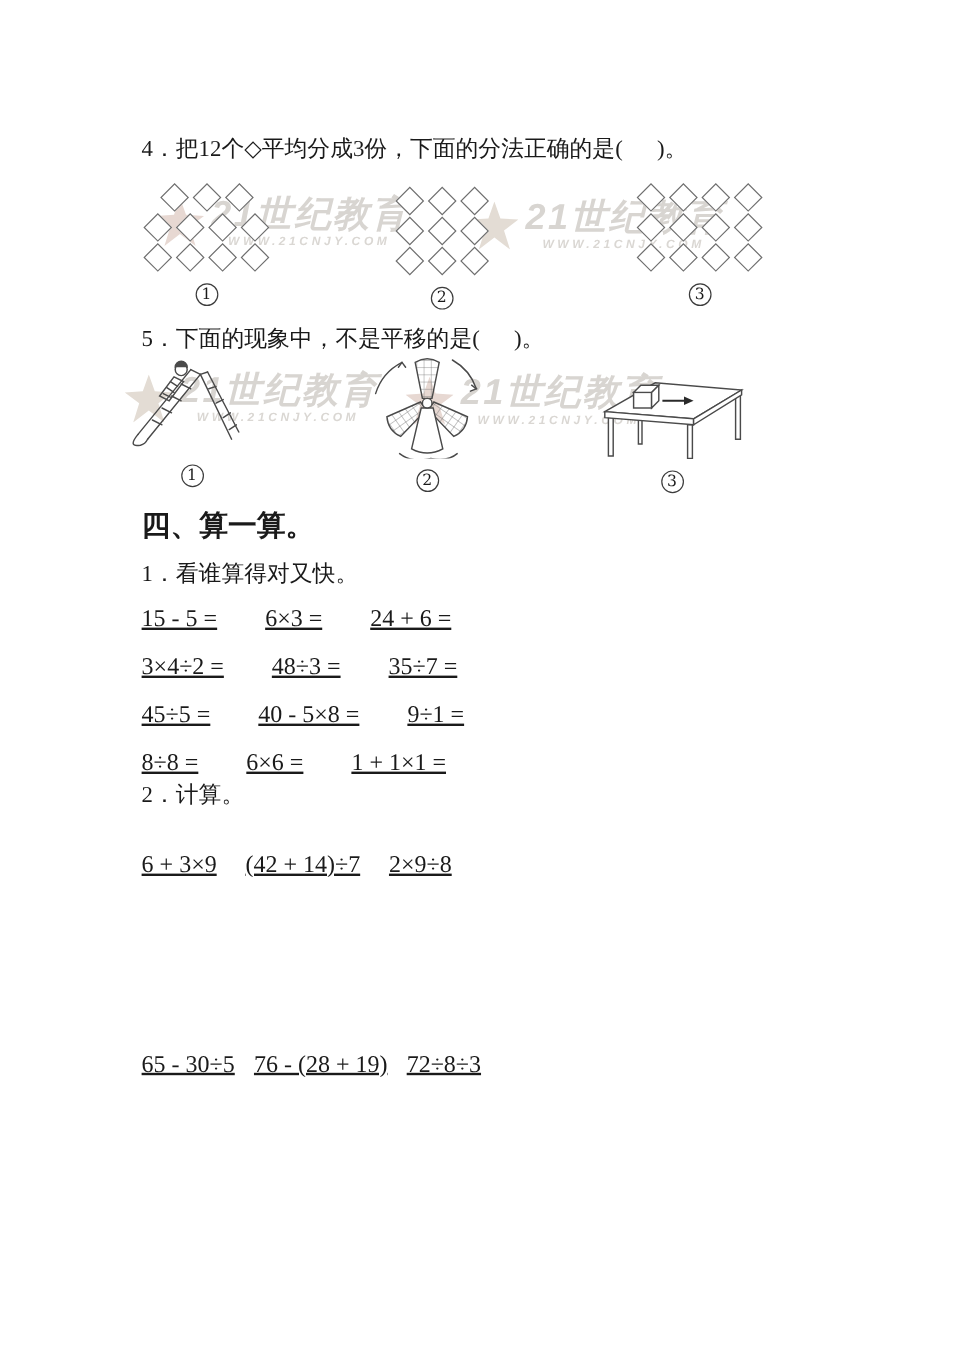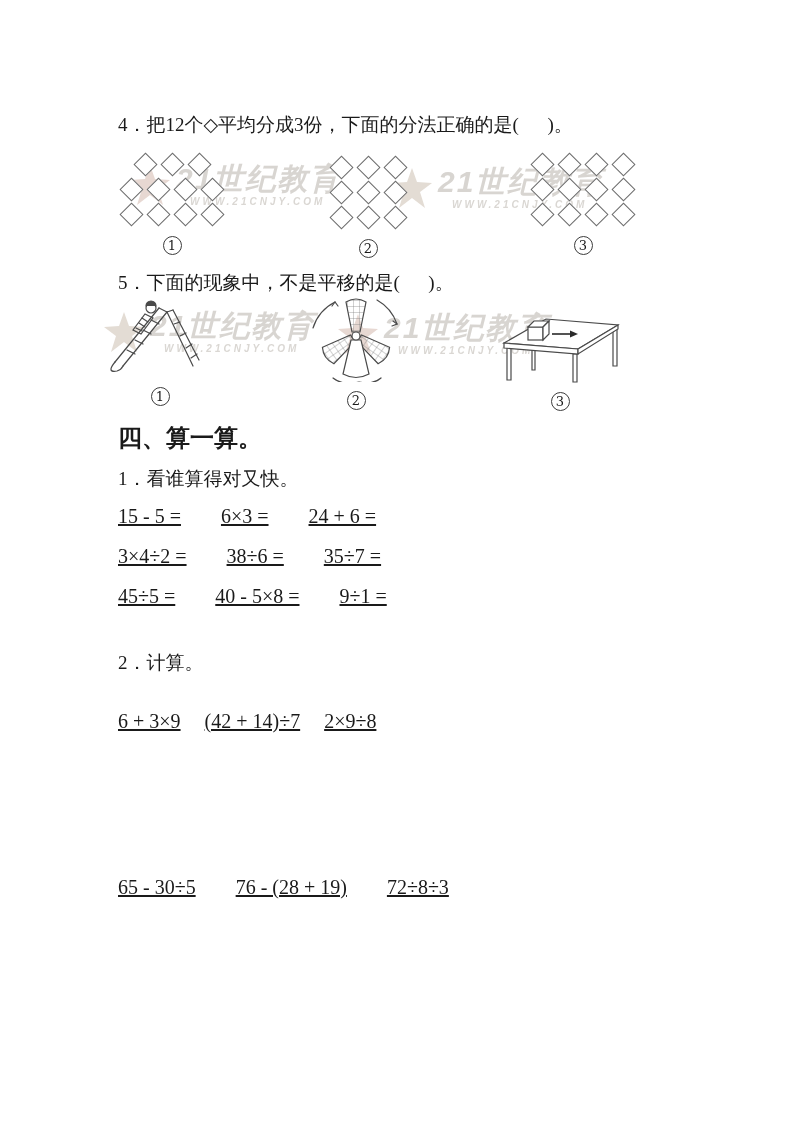--- a/index.html
+++ b/index.html
@@ -26,21 +26,21 @@
     font-size:10px;letter-spacing:3px;margin-top:1px;margin-left:14px;
     color:#dad7d3;text-transform:uppercase;white-space:nowrap;
   }
   
   .line{position:absolute;z-index:1;white-space:pre;}
   .q-text{font-size:19px;line-height:22px;}
   .sec-title{font-family:"Liberation Sans","DejaVu Sans",sans-serif;font-weight:bold;font-size:24px;}
   .calc-row{position:absolute;z-index:1;display:flex;font-size:20px;line-height:23px;text-decoration:underline;}
   .calc-row.g40{column-gap:40px;}
   .calc-row.g24{column-gap:24px;align-items:flex-end;}
-  .calc-row.g26{column-gap:40px;}
+  .calc-row.g26{column-gap:16px;}
   .calc-row span{white-space:pre;}
   
   .dgroup{position:absolute;z-index:1;text-align:center;}
   .dg-row{display:flex;justify-content:center;}
   .diamond{
     width:15px;height:15px;display:inline-block;
     border:1.4px solid #6e6e6e;
     transform:rotate(45deg);
     margin:4px 5px;
     background:#ffffff;
@@ -266,28 +266,33 @@
 
   <div class="line q-text" style="left:118px;top:468px">1．看谁算得对又快。</div>
 
   <div class="calc-row g40" style="left:118px;top:505px">
     <span>15 - 5 =</span>
     <span>6×3 =</span>
     <span>24 + 6 =</span>
   </div>
   <div class="calc-row g40" style="left:118px;top:545px">
     <span>3×4÷2 =</span>
-    <span>38÷6 =</span>
+    <span>48÷3 =</span>
     <span>35÷7 =</span>
   </div>
   <div class="calc-row g40" style="left:118px;top:585px">
     <span>45÷5 =</span>
     <span>40 - 5×8 =</span>
     <span>9÷1 =</span>
   </div>
+  <div class="calc-row g40" style="left:118px;top:625px">
+    <span>8÷8 =</span>
+    <span>6×6 =</span>
+    <span>1 + 1×1 =</span>
+  </div>
 
   <div class="line q-text" style="left:118px;top:652px">2．计算。</div>
 
   <div class="calc-row g24" style="left:118px;top:710px">
     <span>6 + 3×9</span>
     <span>(42 + 14)÷7</span>
     <span>2×9÷8</span>
   </div>
   <div class="calc-row g26" style="left:118px;top:876px">
     <span>65 - 30÷5</span>

